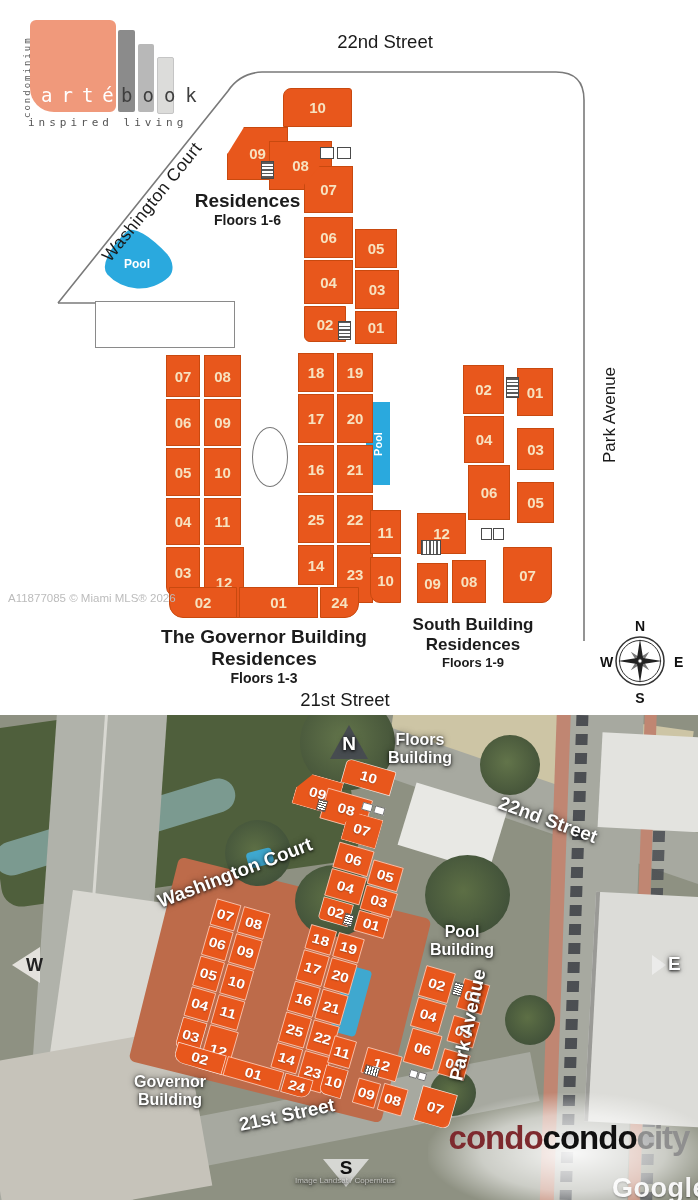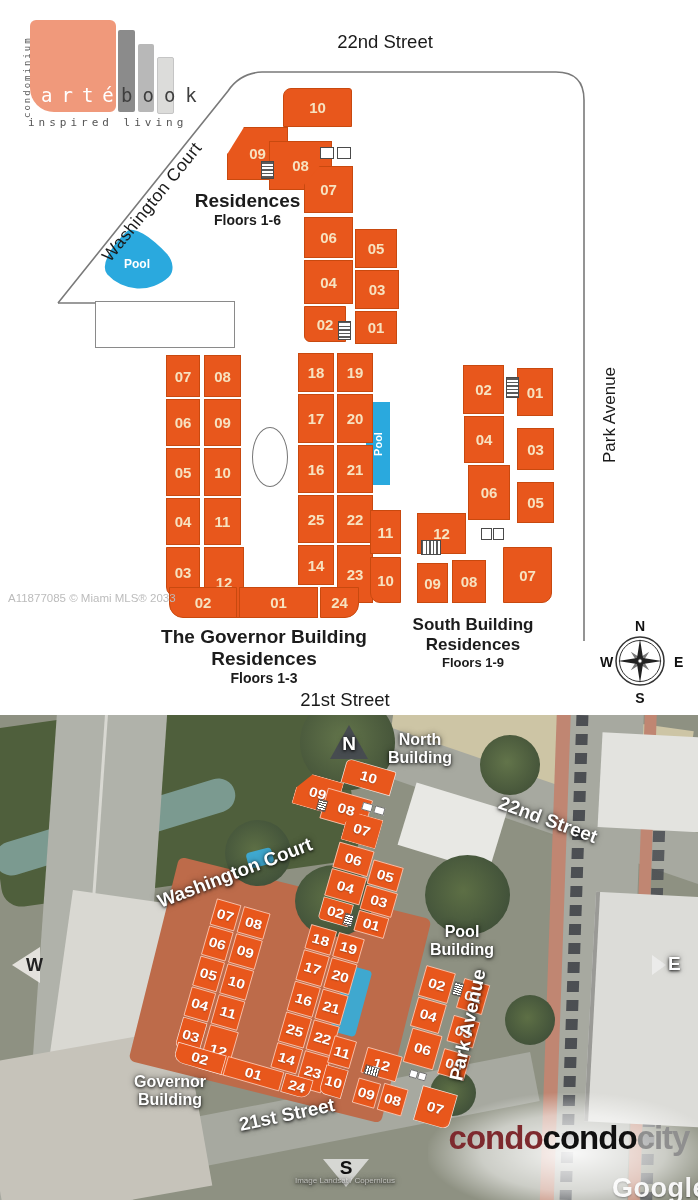--- a/index.html
+++ b/index.html
@@ -61,21 +61,21 @@
       <span class="abs" style="left:121px;top:84px;font-family:'DejaVu Sans Mono',monospace;font-size:19px;
             letter-spacing:10px;color:#3f3f3f;z-index:2">book</span>
       <span class="abs" style="left:28px;top:116px;font-family:'DejaVu Sans Mono',monospace;font-size:11px;
             letter-spacing:4px;color:#555">inspired living</span>
     </div>
 
     <div class="plabel" style="left:385px;top:42px;transform:translate(-50%,-50%);font-size:18.5px">22nd Street</div>
     <div class="plabel" style="left:345px;top:700px;transform:translate(-50%,-50%);font-size:18.5px">21st  Street</div>
     <div class="plabel" style="left:610px;top:415px;transform:translate(-50%,-50%) rotate(-90deg);font-size:17px">Park Avenue</div>
     <div class="plabel" style="left:152px;top:202px;transform:translate(-50%,-50%) rotate(-51deg);font-size:17.5px;letter-spacing:.5px">Washington Court</div>
-    <div class="plabel" style="left:8px;top:592px;font-size:11.5px;color:#bcbcbc">A11877085 © Miami MLS® 2033</div>
+    <div class="plabel" style="left:8px;top:592px;font-size:11.5px;color:#bcbcbc">A11877085 © Miami MLS® 2026</div>
 
     <div class="pool plan-only" style="left:108px;top:233px;width:58px;height:62px;
          border-radius:75% 25% 25% 75%/30% 70% 30% 70%;transform:rotate(-42deg)">
       <span style="transform:rotate(42deg)">Pool</span>
     </div>
     <div class="abs plan-only" style="left:95px;top:301px;width:138px;height:45px;background:#fff;
          border:1.5px solid #8a8a8a;z-index:1"></div>
 
     <div class="bldg-label" style="left:155px;top:190px;width:185px">
       <div class="l2">Residences</div>
@@ -258,21 +258,21 @@
       <div class="stair" style="left:506px;top:377px;width:13px;height:21px"></div>
       <div class="stair h" style="left:421px;top:540px;width:20px;height:15px"></div>
       <div class="elev" style="left:481px;top:528px;width:11px;height:12px"></div>
       <div class="elev" style="left:493px;top:528px;width:11px;height:12px"></div>
     </div>
       </div>
 
     <div class="tri" style="left:330px;top:10px;width:38px;height:34px;background:#474c50;clip-path:polygon(50% 0,100% 100%,0 100%)"></div>
     <div class="alabel" style="left:349px;top:18px;transform:translateX(-50%);font-size:19px">N</div>
     <div class="alabel" style="left:420px;top:16px;transform:translateX(-50%);font-size:16px;text-align:center">
-      <div>North</div>
+      <div>Floors</div>
       <div>Building</div>
     </div>
     <div class="alabel" style="left:548px;top:105px;transform:translate(-50%,-50%) rotate(20deg);font-size:19px">22nd Street</div>
     <div class="alabel" style="left:235px;top:158px;transform:translate(-50%,-50%) rotate(-21deg);font-size:19px">Washington Court</div>
     <div class="tri" style="left:12px;top:232px;width:28px;height:36px;background:rgba(236,234,230,.9);clip-path:polygon(100% 0,100% 100%,0 50%)"></div>
     <div class="alabel" style="left:26px;top:240px;font-size:18px;color:#222;text-shadow:none">W</div>
     <div class="alabel" style="left:462px;top:208px;transform:translateX(-50%);font-size:16px;text-align:center">
       <div>Pool</div>
       <div>Building</div>
     </div>

